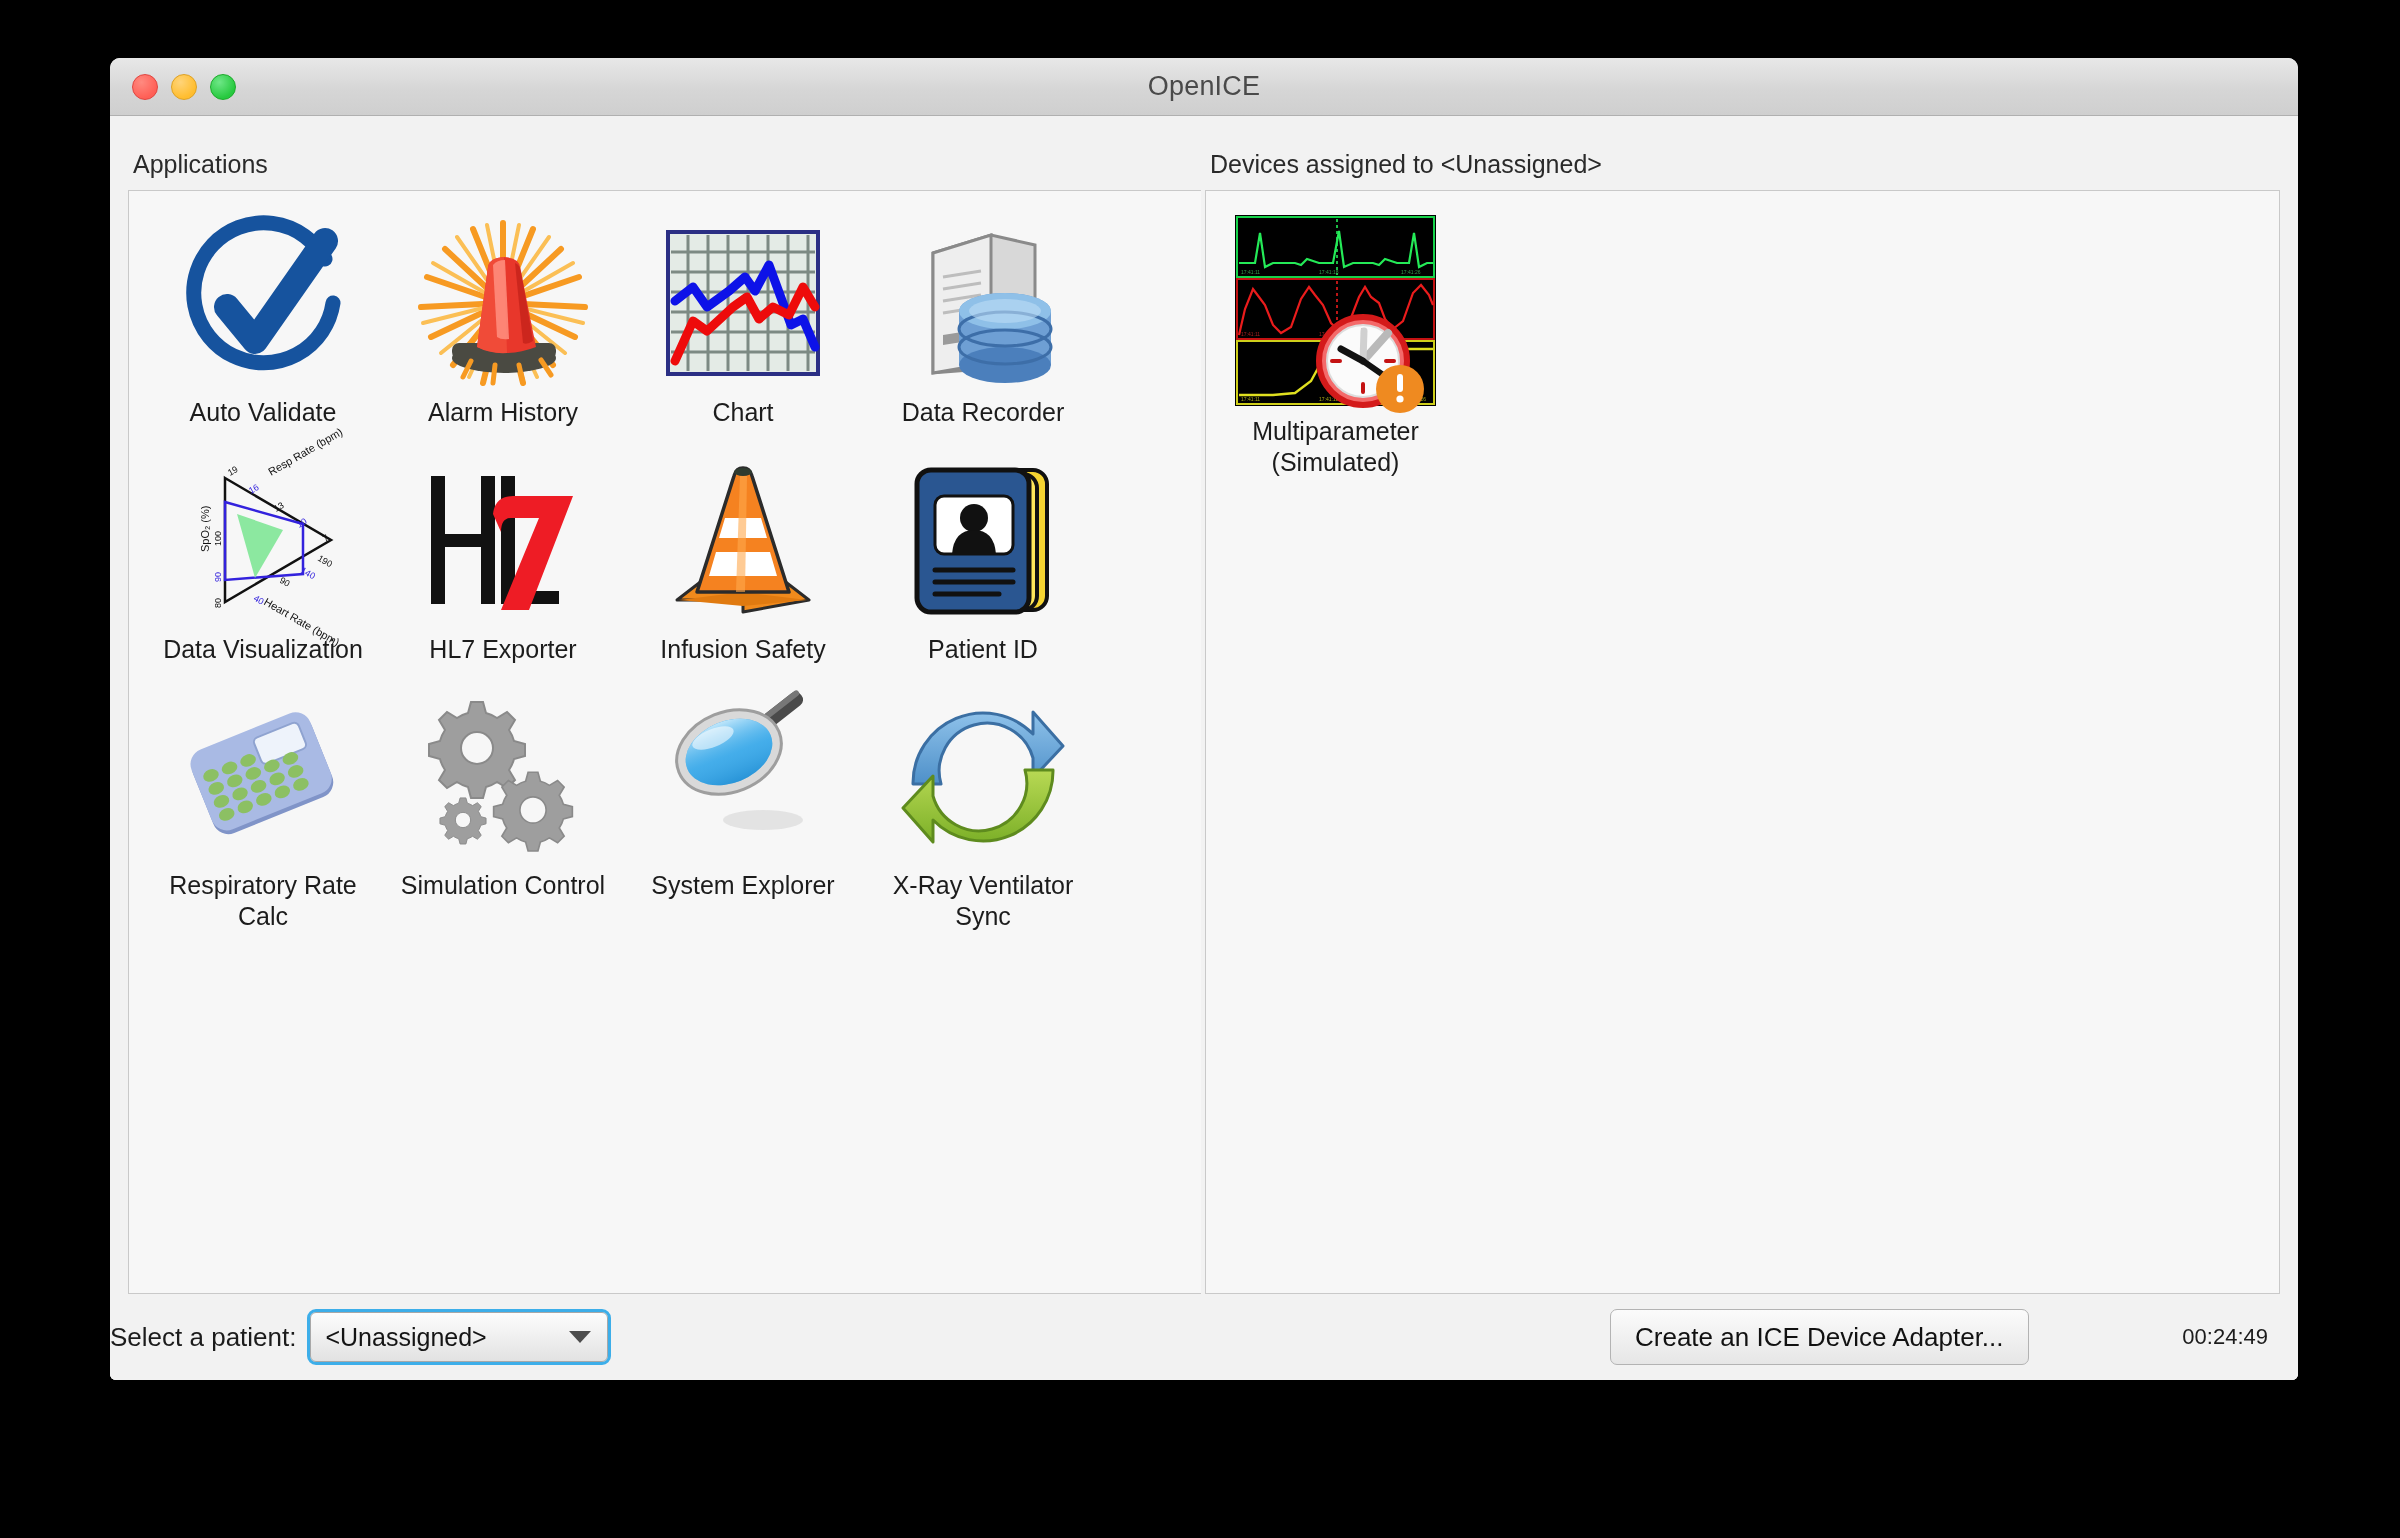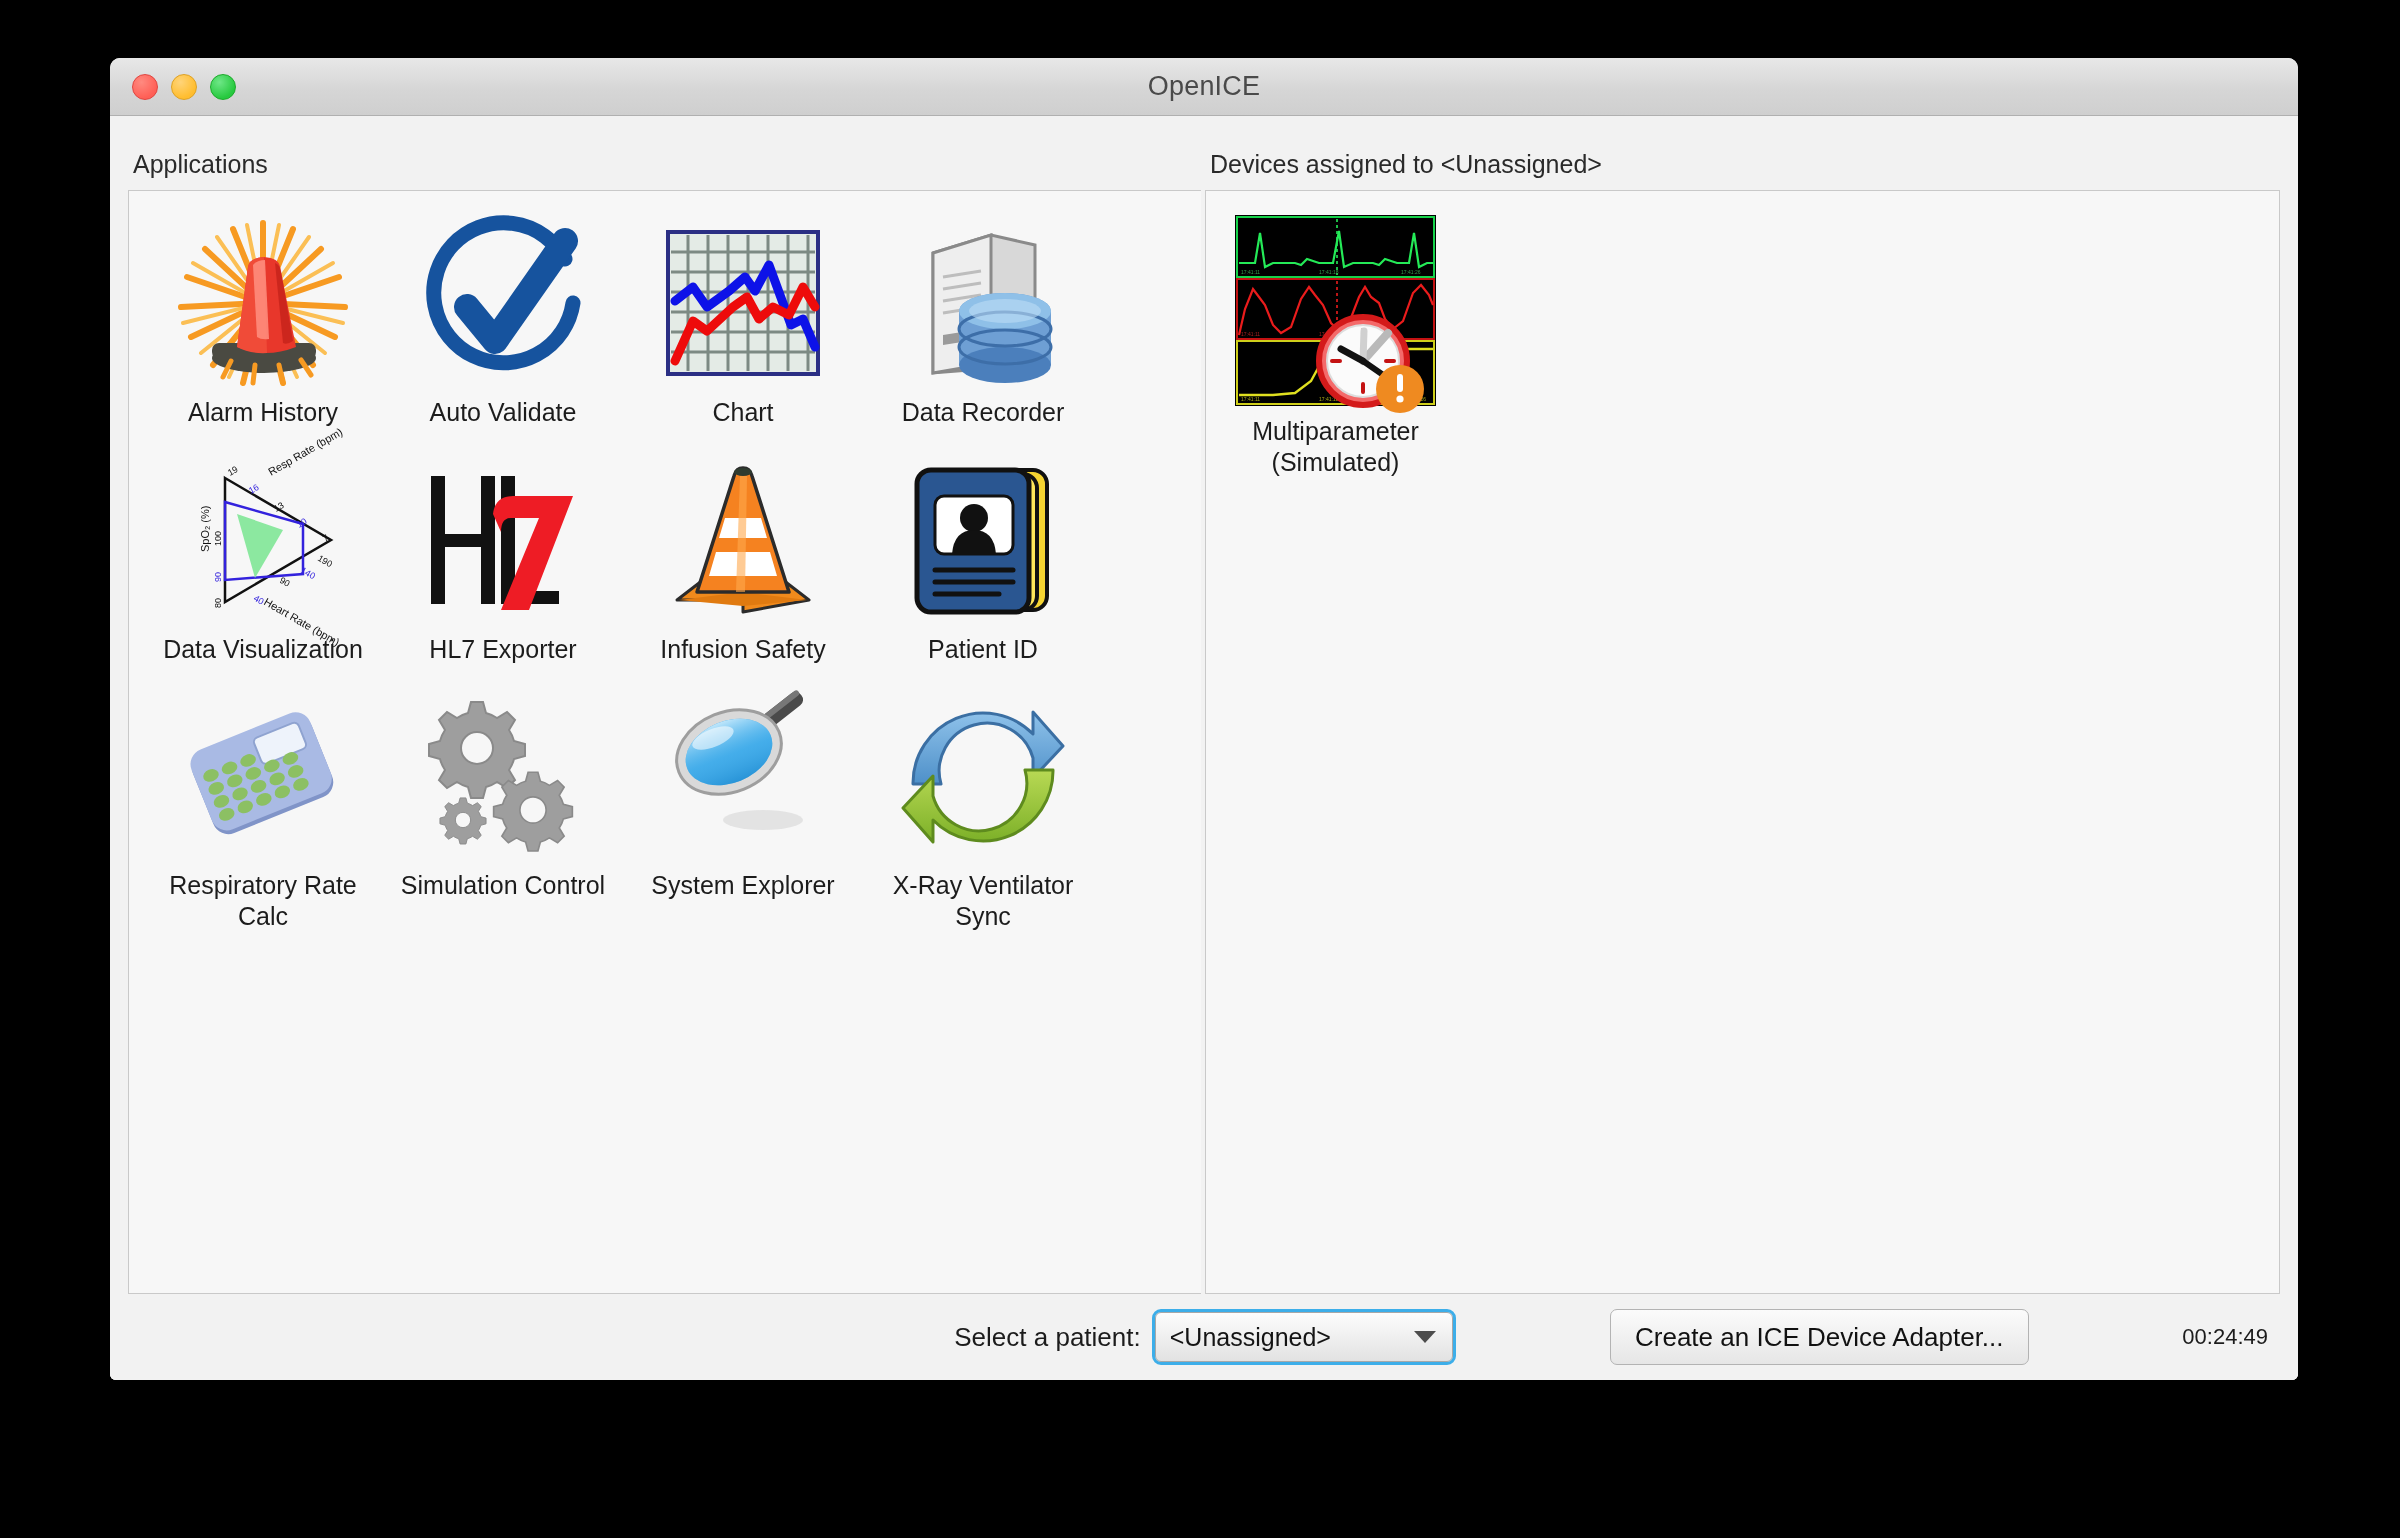--- a/index.html
+++ b/index.html
@@ -156,21 +156,21 @@
     align-items: center;
     padding: 0 26px 0 18px;
     position: relative;
     background: #f2f2f2;
   }
   #patient-zone {
     position: absolute;
     left: 0; right: 1px;
     display: flex;
     align-items: center;
-    justify-content: center;
+    justify-content: flex-start;
     pointer-events: none;
   }
   #patient-inner { display: flex; align-items: center; pointer-events: auto; }
   #patient-label {
     font-size: 26px;
     color: #1c1c1c;
     margin-right: 14px;
   }
   #patient-select {
     width: 298px; height: 50px;
@@ -233,20 +233,30 @@
   </div>
 
   <div id="content">
 
     <div id="panels">
 
       <div class="panel panel-left">
         <div class="panel-heading">Applications</div>
         <div class="panel-body">
           <div class="icon-grid">
+
+            <div class="app-tile">
+              <div class="app-icon">
+                <svg width="176" height="176" viewBox="0 0 176 176">
+                  <path d="M150 44 A70 70 0 1 0 158 88" fill="none" stroke="#16539e" stroke-width="15" stroke-linecap="round"></path>
+                  <path d="M52 92 L80 126 L150 26" fill="none" stroke="#16539e" stroke-width="26" stroke-linecap="round" stroke-linejoin="round"></path>
+                </svg>
+              </div>
+              <div class="app-label">Auto Validate</div>
+            </div>
 
             <div class="app-tile">
               <div class="app-icon">
                 <svg width="176" height="176" viewBox="0 0 176 176">
                   <g>
                     <g stroke="#f79a22" stroke-width="6" stroke-linecap="round">
                       <line x1="88" y1="88" x2="88" y2="8"></line>
                       <line x1="88" y1="88" x2="118" y2="14"></line>
                       <line x1="88" y1="88" x2="146" y2="34"></line>
                       <line x1="88" y1="88" x2="164" y2="62"></line>
@@ -285,30 +295,20 @@
                     <g stroke="#f79a22" stroke-width="5" stroke-linecap="round">
                       <line x1="56" y1="146" x2="48" y2="162"></line>
                       <line x1="80" y1="150" x2="78" y2="168"></line>
                       <line x1="104" y1="150" x2="108" y2="168"></line>
                       <line x1="126" y1="145" x2="136" y2="160"></line>
                     </g>
                   </g>
                 </svg>
               </div>
               <div class="app-label">Alarm History</div>
-            </div>
-
-            <div class="app-tile">
-              <div class="app-icon">
-                <svg width="176" height="176" viewBox="0 0 176 176">
-                  <path d="M150 44 A70 70 0 1 0 158 88" fill="none" stroke="#16539e" stroke-width="15" stroke-linecap="round"></path>
-                  <path d="M52 92 L80 126 L150 26" fill="none" stroke="#16539e" stroke-width="26" stroke-linecap="round" stroke-linejoin="round"></path>
-                </svg>
-              </div>
-              <div class="app-label">Auto Validate</div>
             </div>
 
             <div class="app-tile">
               <div class="app-icon">
                 <svg width="176" height="176" viewBox="0 0 176 176">
                   <rect x="13" y="17" width="150" height="142" fill="#e4ebe6" stroke="#2b2f84" stroke-width="4"></rect>
                   <g stroke="#7d8a84" stroke-width="3">
                     <line x1="33" y1="20" x2="33" y2="156"></line>
                       <line x1="53" y1="20" x2="53" y2="156"></line>
                     <line x1="73" y1="20" x2="73" y2="156"></line>

